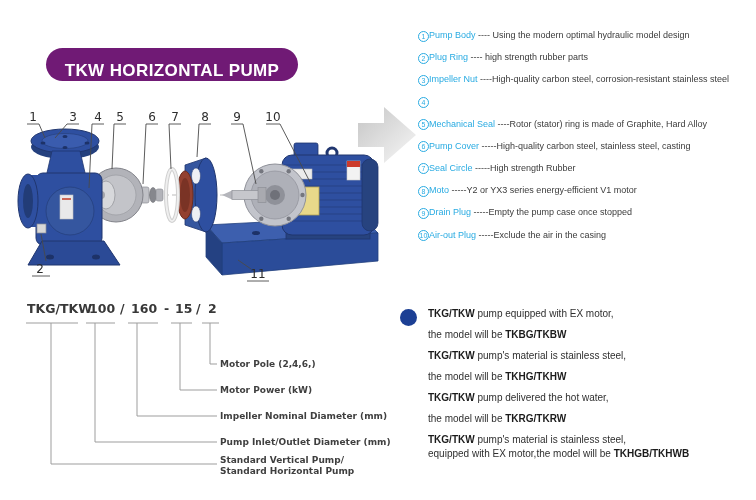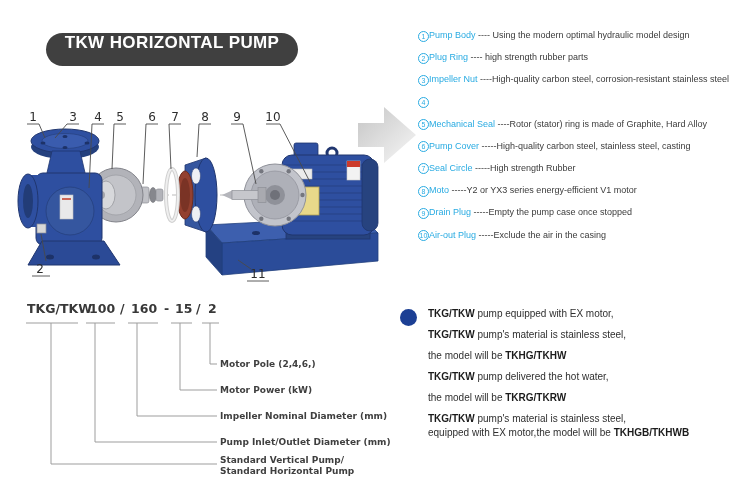--- a/index.html
+++ b/index.html
@@ -2,23 +2,23 @@
 <html><head>
 <meta charset="utf-8">
 <style>
   html,body { margin:0; padding:0; background:#fff; }
   .page {
     position:relative; width:756px; height:500px; background:#ffffff;
     font-family:"Liberation Sans", sans-serif; overflow:hidden;
   }
   
   .banner {
-    position:absolute; left:46px; top:33px; width:252px; height:33px;
-    background:#404040; border-radius:17px;
-    display:flex; align-items:flex-start; justify-content:center;
+    position:absolute; left:46px; top:48px; width:252px; height:33px;
+    background:#701a75; border-radius:17px;
+    display:flex; align-items:flex-end; justify-content:center;
   }
   .banner-text { color:#fff; font-weight:bold; font-size:17px; letter-spacing:.4px; }
 
   
   .pump-svg { position:absolute; left:10px; top:97px; width:420px; height:195px; }
   svg text { font-family:"DejaVu Sans", sans-serif; }
 
   
   .parts-list { position:absolute; left:418px; top:30px; width:338px; }
   .part-item {
@@ -252,20 +252,21 @@
       <text x="195" y="119">Impeller Nominal Diameter (mm)</text>
       <text x="195" y="145">Pump Inlet/Outlet Diameter (mm)</text>
       <text x="195" y="163">Standard Vertical Pump/</text>
       <text x="195" y="174">Standard  Horizontal Pump</text>
     </g>
   </svg>
 
   <div class="bullet"></div>
   <div class="variants">
     <div class="vline"><span></span><span class="b">TKG/TKW</span><span> pump equipped with EX motor,</span></div>
+    <div class="vline"><span>the model will be </span><span class="b">TKBG/TKBW</span><span></span></div>
     <div class="vline"><span></span><span class="b">TKG/TKW</span><span> pump's material is stainless steel,</span></div>
     <div class="vline"><span>the model will be </span><span class="b">TKHG/TKHW</span><span></span></div>
     <div class="vline"><span></span><span class="b">TKG/TKW</span><span> pump delivered the hot water,</span></div>
     <div class="vline"><span>the model will be </span><span class="b">TKRG/TKRW</span><span></span></div>
     <div class="vline tight"><span></span><span class="b">TKG/TKW</span><span> pump's material is stainless steel,</span></div>
     <div class="vline"><span>equipped with EX motor,the model will be </span><span class="b">TKHGB/TKHWB</span><span></span></div>
   </div>
 
 </div>
 

